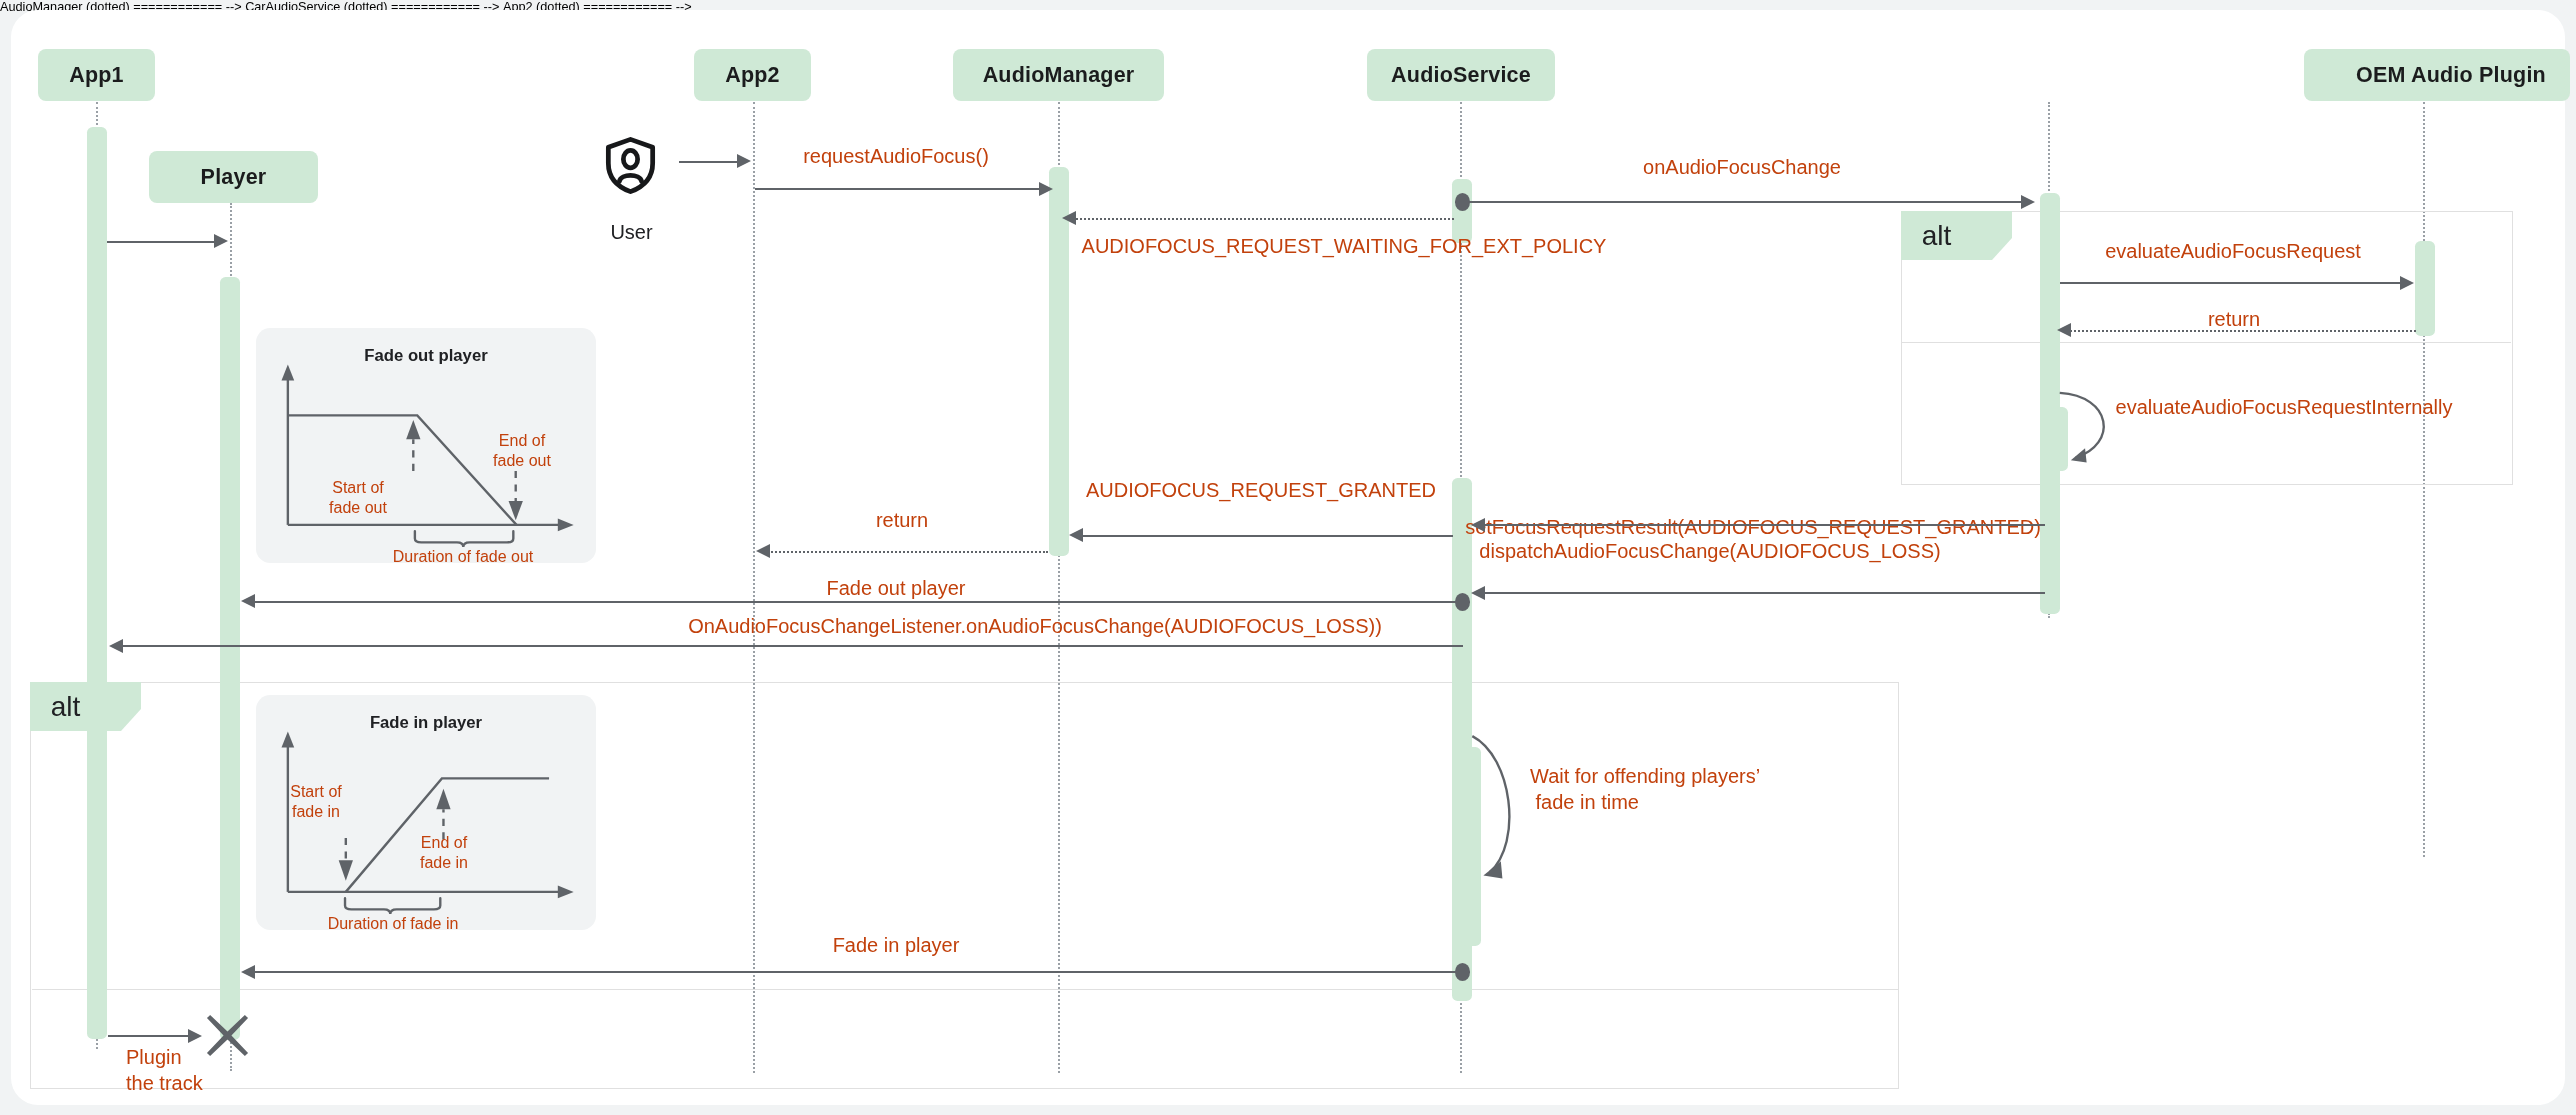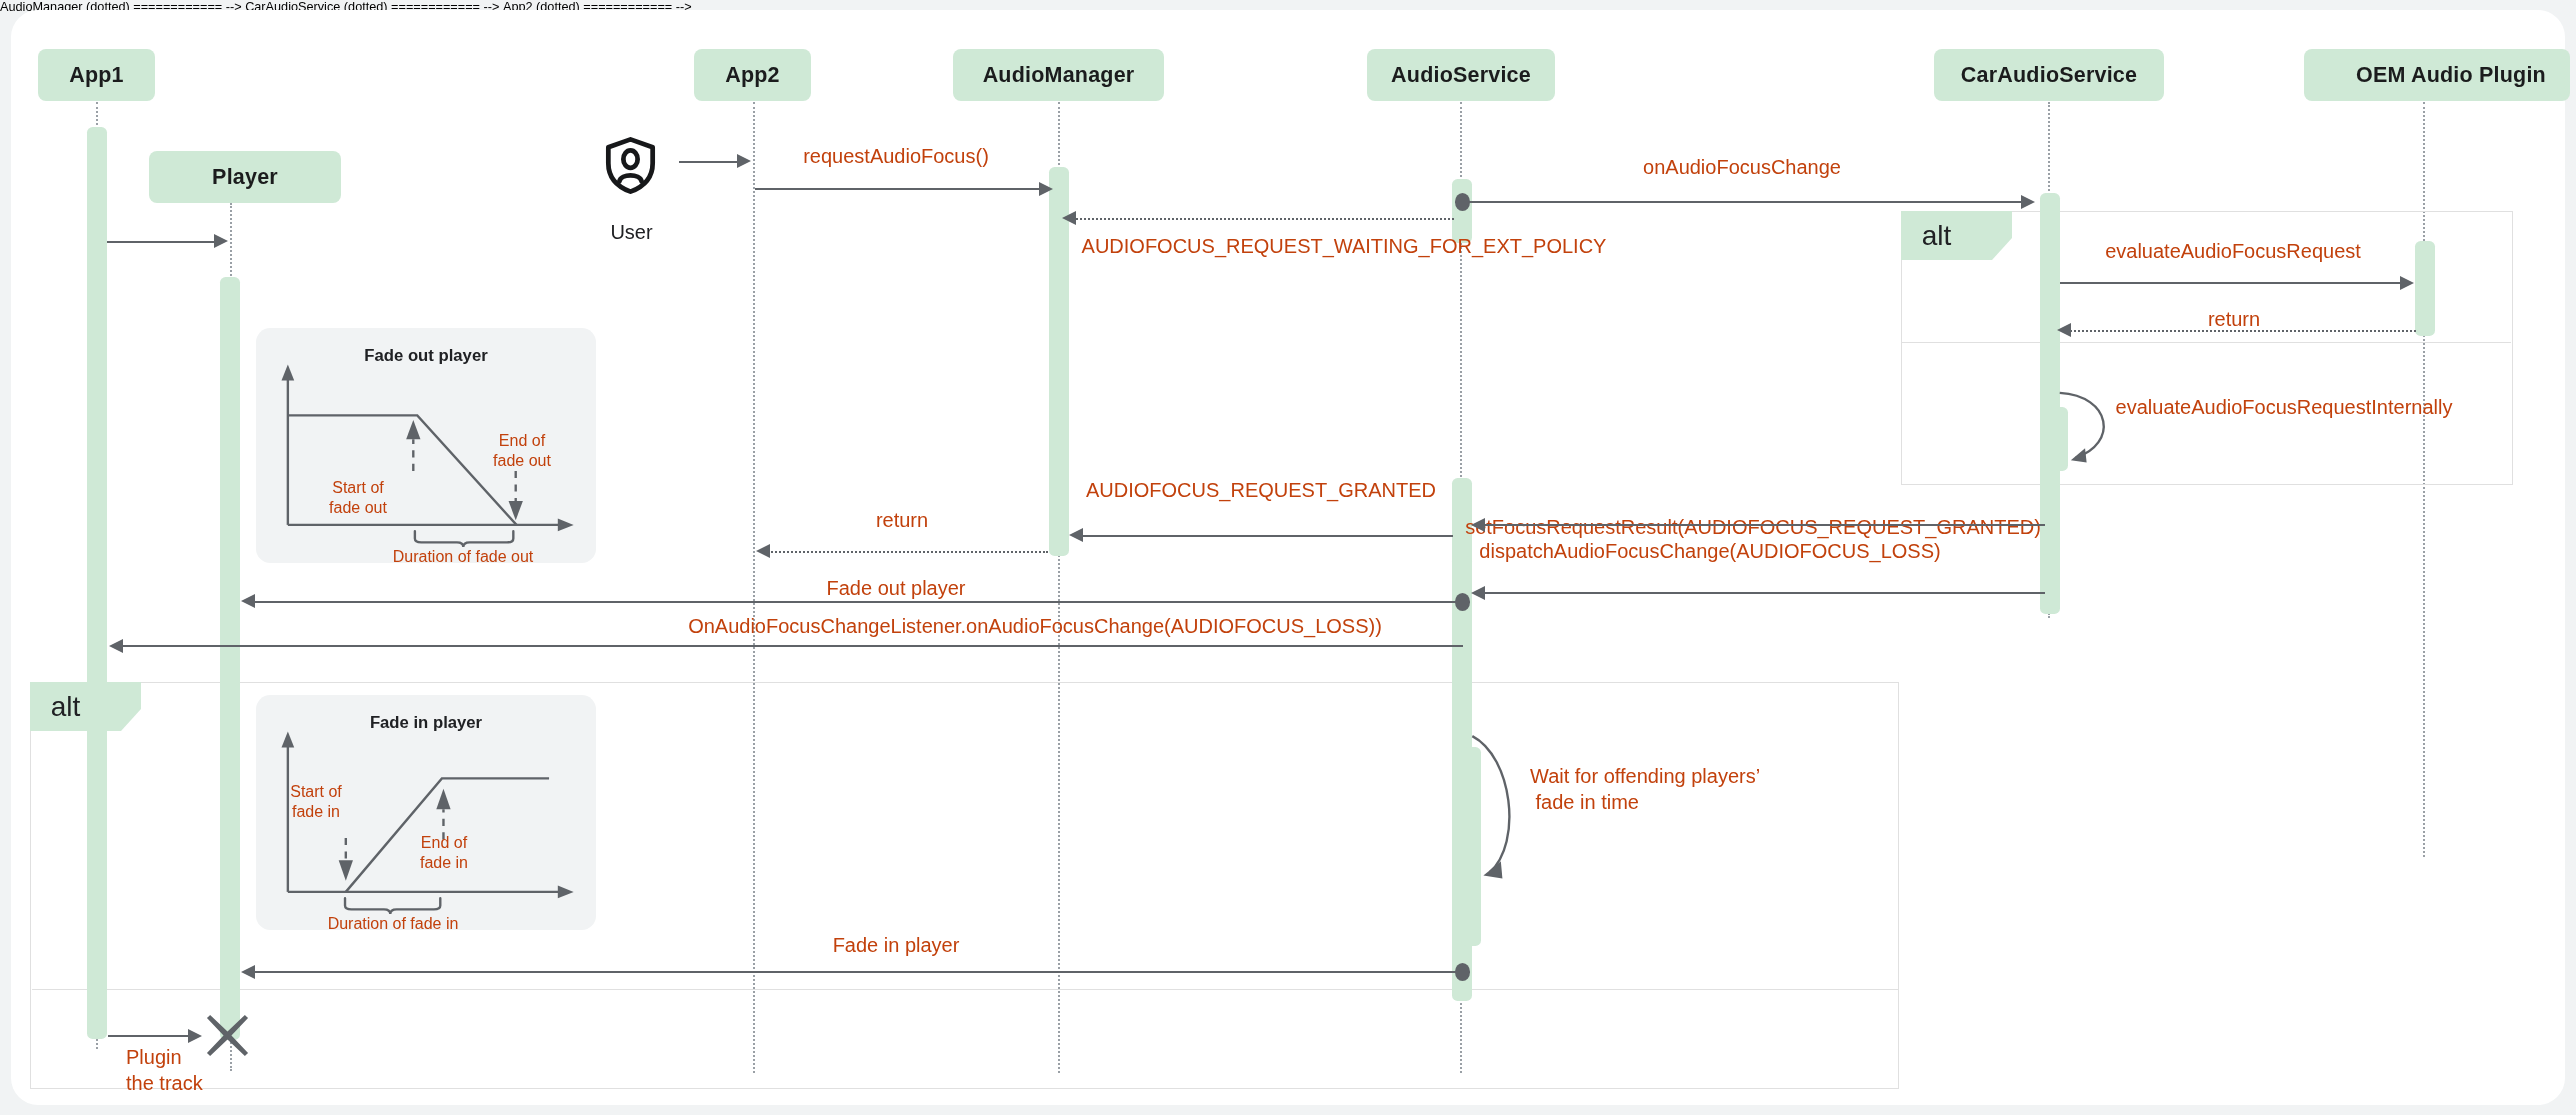--- a/index.html
+++ b/index.html
@@ -140,34 +140,31 @@
   <div class="frame" style="left:30px; top:682px; width:1869px; height:407px;"></div>
   <div class="frame-div" style="left:32px; top:989px; width:1866px;"></div>
   <div class="alttag" style="left:30px; top:682px; width:111px; height:49px;">
     <span>alt</span>
   </div>
 
   
   <div class="pbox" style="left:38px; top:49px; width:117px; height:52px;">
     <span>App1</span>
   </div>
-  <div class="pbox" style="left:149px; top:151px; width:192px; height:52px;">
+  <div class="pbox" style="left:149px; top:151px; width:169px; height:52px;">
     <span>Player</span>
   </div>
   <div class="pbox" style="left:694px; top:49px; width:117px; height:52px;">
     <span>App2</span>
   </div>
   <div class="pbox" style="left:953px; top:49px; width:211px; height:52px;">
     <span>AudioManager</span>
   </div>
   <div class="pbox" style="left:1367px; top:49px; width:188px; height:52px;">
     <span>AudioService</span>
-  </div>
-  <div class="pbox" style="left:1934px; top:49px; width:230px; height:52px;">
-    <span>CarAudioService</span>
   </div>
   <div class="pbox" style="left:2304px; top:49px; width:238px; height:52px;padding-left:28px;">
     <span>OEM Audio Plugin</span>
   </div>
 
   
   <div class="act" style="left:87px;  top:127px;  width:20px; height:912px;"></div>
   <div class="act" style="left:220px;  top:277px;  width:20px; height:763px;"></div>
   <div class="act" style="left:1049px; top:167px;  width:20px; height:389px;"></div>
   <div class="act" style="left:1452px; top:179px;  width:20px; height:64px;"></div>

